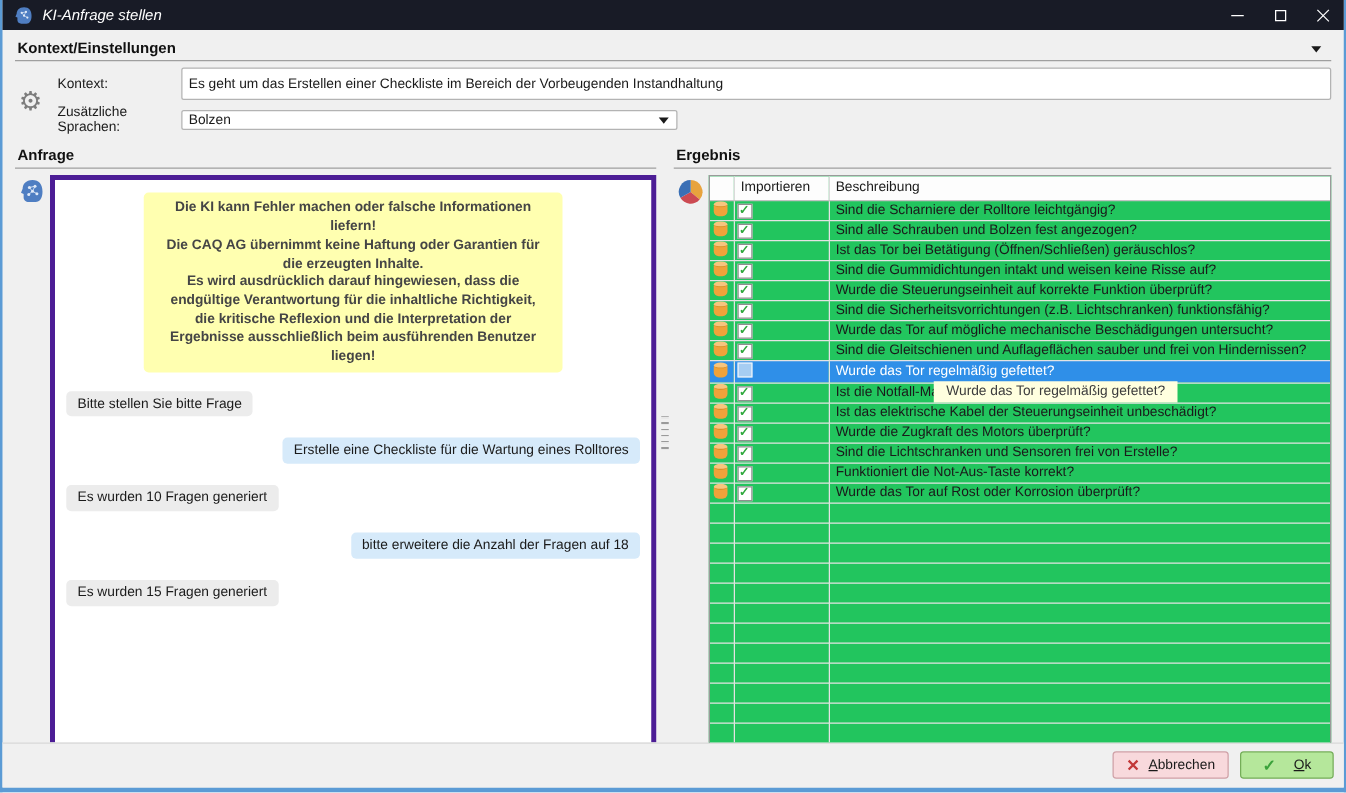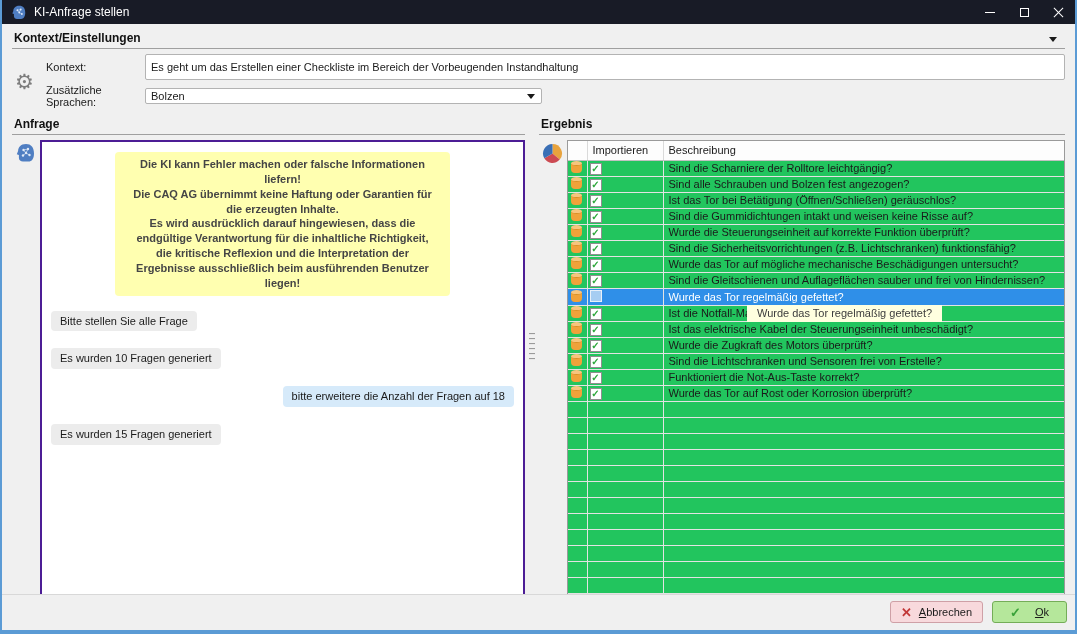--- a/index.html
+++ b/index.html
@@ -10,21 +10,21 @@
     background:#fff;
   }
   .window {
     width:1077px; height:634px; display:flex; flex-direction:column;
     border-left:2px solid #5b9bd5; border-right:2px solid #5b9bd5; border-bottom:4px solid #5b9bd5;
     background:#f0f0f0;
   }
   
   .titlebar { height:24px; flex:0 0 auto; background:#181b26; display:flex; align-items:center; color:#fff; }
   .title-icon { width:15px; height:15px; margin:0 8px 0 9px; flex:0 0 auto; }
-  .title-text { font-size:12px; }
+  .title-text { font-size:12px;font-style:italic; }
   .win-controls { margin-left:auto; display:flex; height:100%; }
   .win-btn { width:34px; height:100%; display:flex; align-items:center; justify-content:center; cursor:pointer; }
   .ic-min { width:10px; height:1px; background:#fff; }
   .ic-max { width:9px; height:9px; border:1px solid #fff; }
   .ic-close { position:relative; width:11px; height:11px; }
   .ic-close::before,.ic-close::after { content:""; position:absolute; left:-1px; top:5px; width:13px; height:1px; background:#fff; }
   .ic-close::before { transform:rotate(45deg); }
   .ic-close::after { transform:rotate(-45deg); }
   
   .content { flex:1 1 auto; padding:5px 10px 0 10px; display:flex; flex-direction:column; overflow:hidden; }
@@ -45,21 +45,21 @@
   .panels { display:flex; flex:0 0 auto; }
   .left-panel { width:513px; flex:0 0 auto; display:flex; flex-direction:column; }
   .splitter { width:14px; flex:0 0 auto; position:relative; }
   .grip { position:absolute; left:4px; top:218px; width:6px; height:27px;
           background:repeating-linear-gradient(to bottom,#9a9a9a 0 1px,#e8e8e8 1px 2px,transparent 2px 5px); cursor:col-resize; }
   .right-panel { flex:1 1 auto; display:flex; flex-direction:column; }
   .panel-body { display:flex; flex:0 0 auto; }
   .icon-col { width:28px; flex:0 0 auto; padding-top:3px; }
   
   .chat-wrap { flex:1; display:flex; flex-direction:column; }
-  .chat-box { height:476px; background:#fff; border:2px solid #4c1d95; padding:9px 9px; overflow:hidden; }
+  .chat-box { height:476px; background:#fff; border:4px solid #4c1d95; padding:9px 9px; overflow:hidden; }
   .bubble { width:fit-content; max-width:92%; border-radius:4px; padding:3px 9px; margin-bottom:17px; line-height:1.35; }
   .bubble.warning { background:#ffffb0; margin:1px auto 15px auto; text-align:center; font-weight:bold;
                     color:#454545; white-space:pre-line; max-width:335px; padding:5px 12px; }
   .bubble.assistant { background:#ececec; }
   .bubble.user { background:#d6eafa; margin-left:auto; }
   .composer { display:flex; margin-top:6px; height:47px; }
   .composer-input { flex:1; background:#fff; border:1px solid #9a9a9a; position:relative; }
   .v-scroll { position:absolute; right:1px; top:1px; bottom:1px; width:14px; background:#f1f1f1;
               display:flex; flex-direction:column; justify-content:space-between; align-items:center; padding:4px 0; }
   .tri-up { width:0; height:0; border-left:4px solid transparent; border-right:4px solid transparent; border-bottom:5px solid #8a8a8a; }
@@ -166,21 +166,22 @@
                 <circle cx="14.5" cy="12" r="1.2" fill="#dfe9f7"></circle>
                 <circle cx="8" cy="12.5" r="1.2" fill="#dfe9f7"></circle>
               <path d="M8.5 7 L13 6 M13 6 L11 10 M11 10 L14.5 12 M8.5 7 L11 10 M8 12.5 L11 10" stroke="#dfe9f7" stroke-width="0.7"></path>
             </svg>
           </div>
           <div class="chat-wrap">
             <div class="chat-box">
                 <div class="bubble warning">Die KI kann Fehler machen oder falsche Informationen liefern!
 Die CAQ AG übernimmt keine Haftung oder Garantien für die erzeugten Inhalte.
 Es wird ausdrücklich darauf hingewiesen, dass die endgültige Verantwortung für die inhaltliche Richtigkeit, die kritische Reflexion und die Interpretation der Ergebnisse ausschließlich beim ausführenden Benutzer liegen!</div>
-                <div class="bubble assistant">Bitte stellen Sie alle Frage</div>
+                <div class="bubble assistant">Bitte stellen Sie bitte Frage</div>
+                <div class="bubble user">Erstelle eine Checkliste für die Wartung eines Rolltores</div>
                 <div class="bubble assistant">Es wurden 10 Fragen generiert</div>
                 <div class="bubble user">bitte erweitere die Anzahl der Fragen auf 18</div>
                 <div class="bubble assistant">Es wurden 15 Fragen generiert</div>
               </div>
             <div class="composer">
               <div class="composer-input">
                 <div class="v-scroll">
                   <span class="tri-up"></span>
                   <span class="tri-down"></span>
                 </div>

